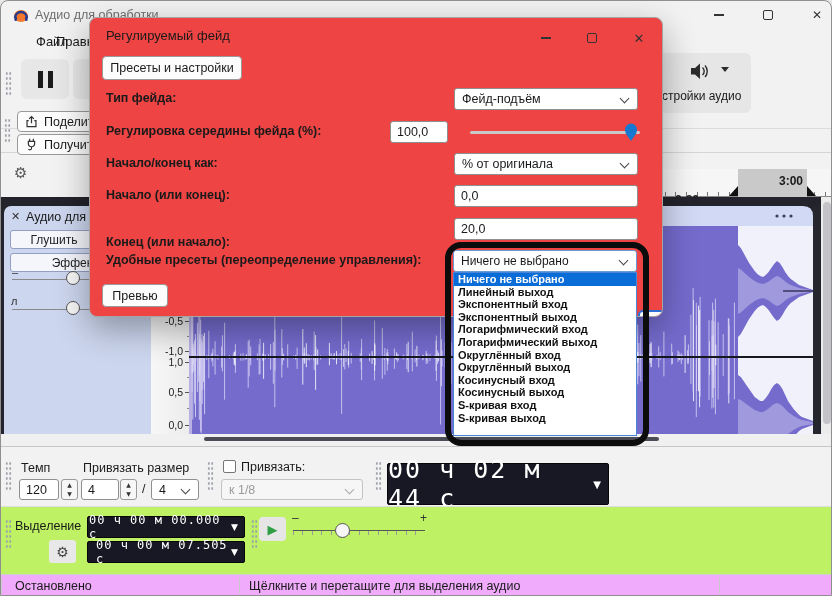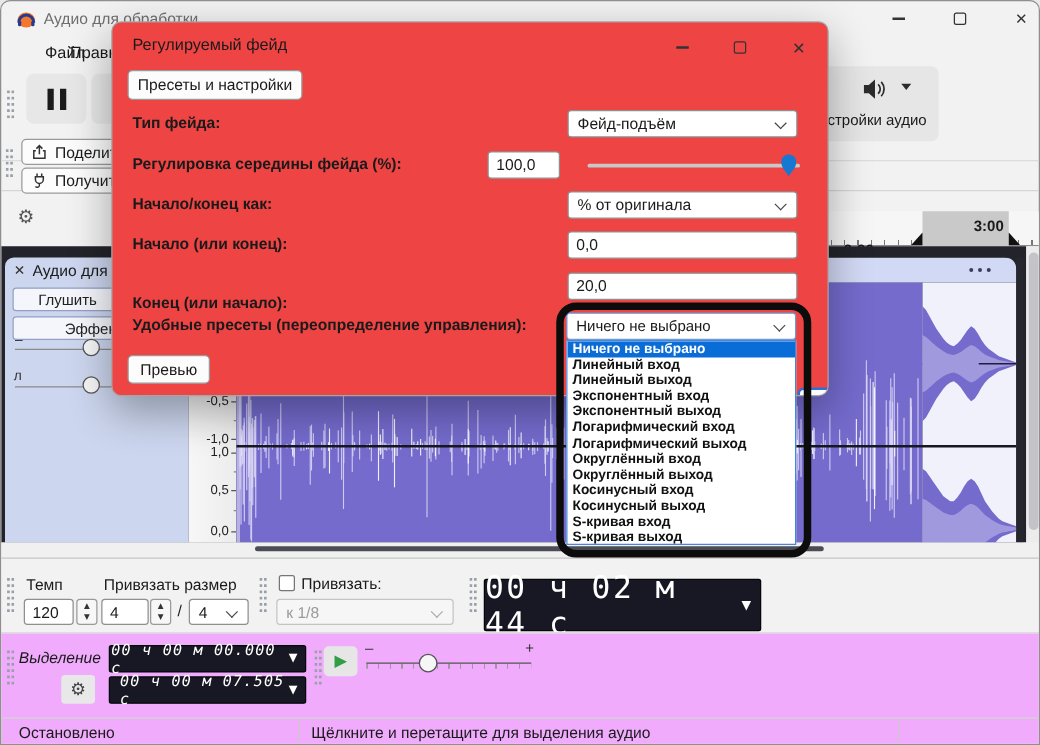--- a/index.html
+++ b/index.html
@@ -517,21 +517,21 @@
       <span>к 1/8</span>
         <span class="chev" style="border-color:#aaa;"></span>
     </div>
     <div class="grip" style="left:374px;top:14px;height:30px;"></div>
     <div class="darkfield" style="left:386px;top:16px;width:222px;height:42px;justify-content:center;font-size:25px;letter-spacing:2px;">
       <span>00 ч 02 м 44 с</span>
       <span class="ddcaret" style="margin-left:4px;font-size:10px;">▼</span>
     </div>
   </div>
 
-  <div class="abs" style="left:0;top:505px;width:832px;height:68px;background:#f0abfc;border-top:1px solid #dedede;font-style:italic;">
+  <div class="abs" style="left:0;top:505px;width:832px;height:68px;background:#bef264;border-top:1px solid #dedede;">
     <div class="grip" style="left:4px;top:12px;height:30px;"></div>
     <span class="abs" style="left:14px;top:12px;">Выделение</span>
     <div class="abs" style="left:48px;top:33px;width:27px;height:23px;background:#e8e8e8;border-radius:3px;display:flex;align-items:center;justify-content:center;">
       <span style="font-family:'DejaVu Sans',sans-serif;font-size:14px;color:#444;">⚙</span>
     </div>
     <div class="darkfield" style="left:86px;top:9px;width:158px;height:22px;font-size:12px;padding-left:1px;">
       <span>00 ч 00 м 00.000 с</span>
       <span class="ddcaret">▼</span>
     </div>
     <div class="darkfield" style="left:86px;top:34px;width:158px;height:22px;font-size:12px;padding-left:8px;">
@@ -614,21 +614,20 @@
     </div>
   </div>
 
   <div class="combo" style="left:452px;top:249px;width:184px;height:22px;z-index:30;border-color:#6b9bd2;">
     <span style="font-size:12px;">Ничего не выбрано</span>
       <span class="chev"></span>
   </div>
 
   <div class="ddlist" id="ddlist">
       <div class="dd-item sel">Ничего не выбрано</div>
-      <div class="dd-item">Линейный вход</div>
       <div class="dd-item">Линейный выход</div>
       <div class="dd-item">Экспонентный вход</div>
       <div class="dd-item">Экспонентный выход</div>
       <div class="dd-item">Логарифмический вход</div>
       <div class="dd-item">Логарифмический выход</div>
       <div class="dd-item">Округлённый вход</div>
       <div class="dd-item">Округлённый выход</div>
       <div class="dd-item">Косинусный вход</div>
       <div class="dd-item">Косинусный выход</div>
       <div class="dd-item">S-кривая вход</div>

